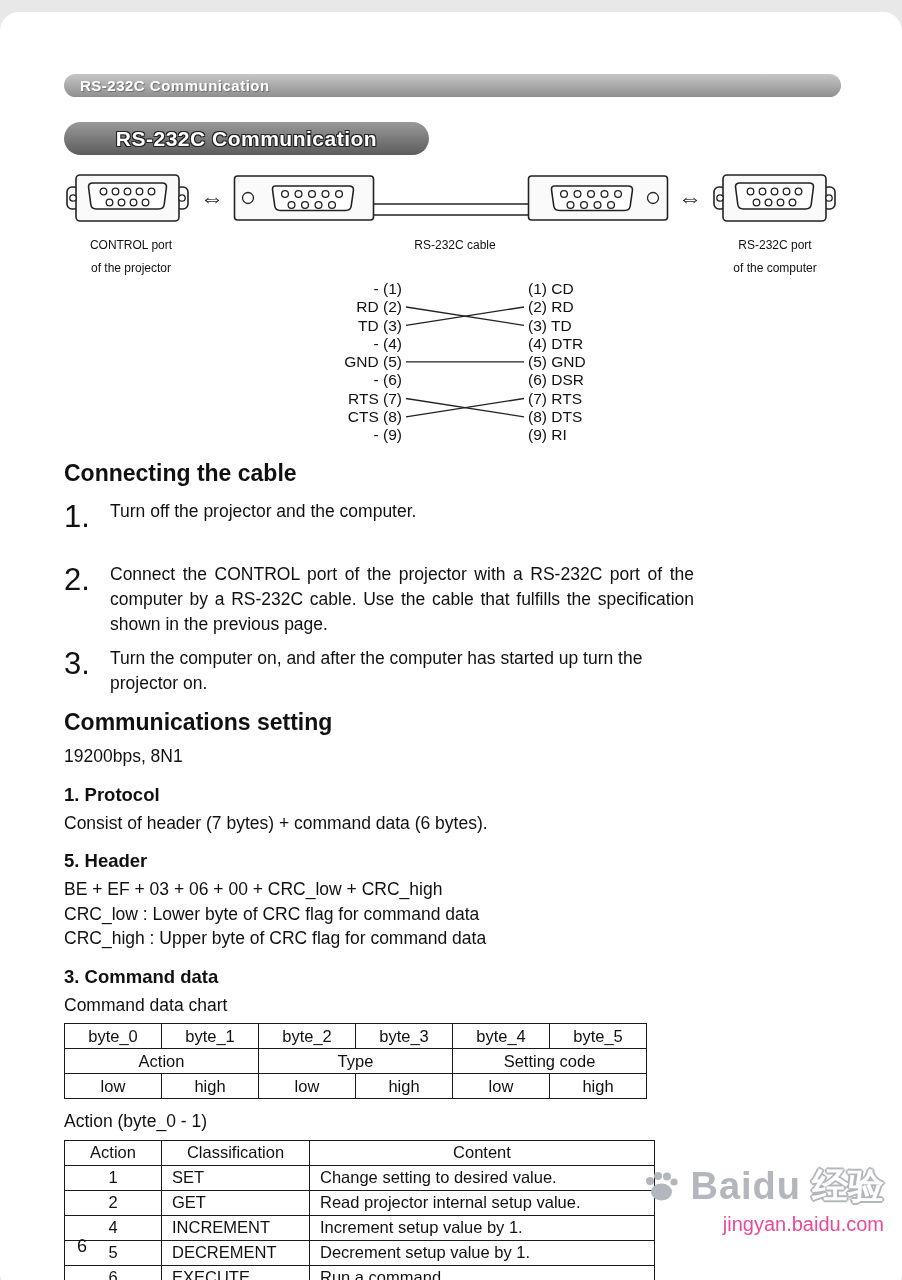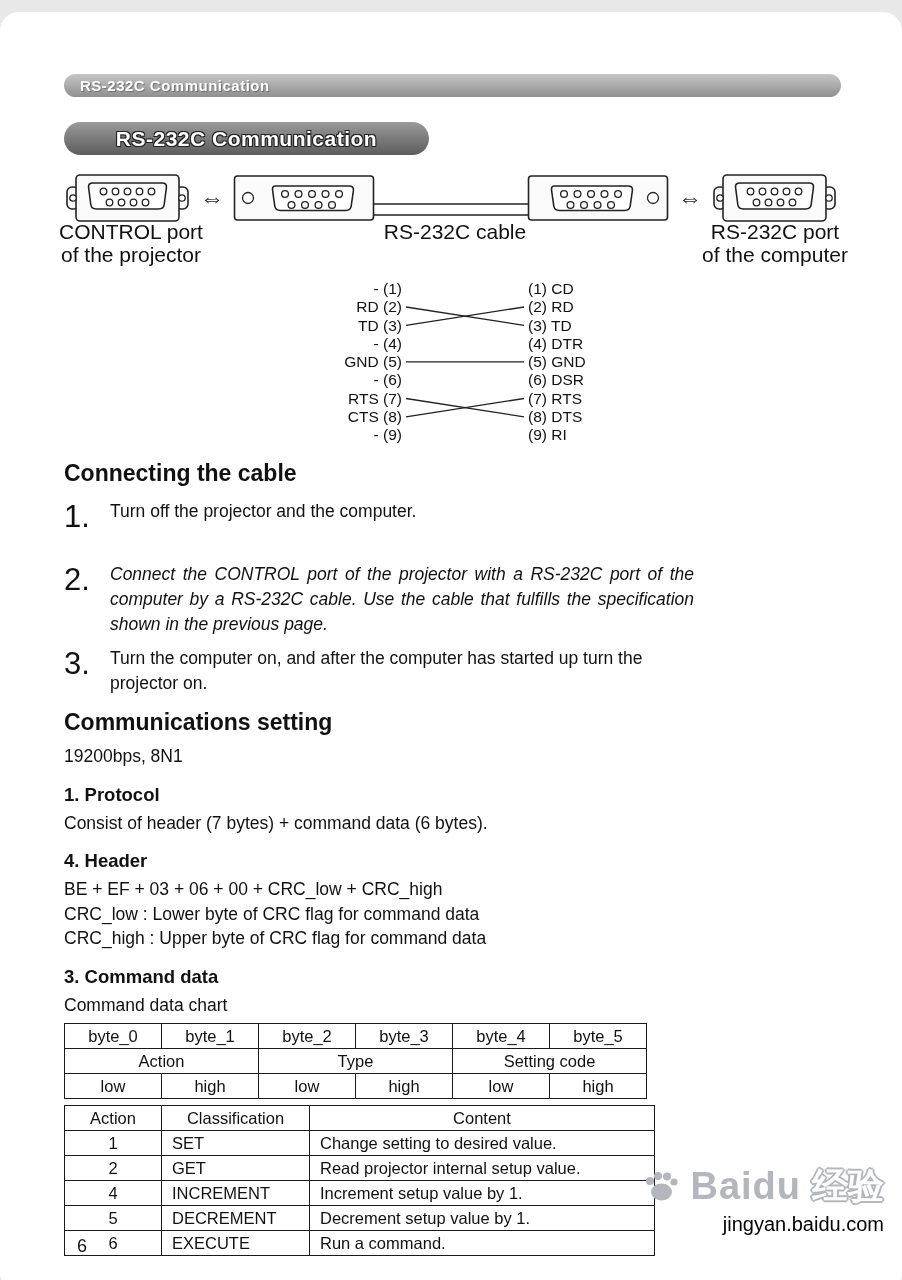--- a/index.html
+++ b/index.html
@@ -30,40 +30,40 @@
   }
 
   
   .connector-row {
     position: absolute; left: 64px; top: 156px; width: 778px; height: 60px;
     display: flex; align-items: center; gap: 9px;
   }
   .arrow-glyph { font-size: 24px; line-height: 1; color: #222; flex: 0 0 auto; }
   .connector-row svg { flex: 0 0 auto; }
 
-  .connector-labels { position: absolute; left: 0; top: 208px; width: 902px; height: 52px;
-    font-size: 21px; line-height: 23px; padding-left: 14px; }
+  .connector-labels { position: absolute; left: 0; top: 222px; width: 902px; height: 52px;
+    font-size: 12px; line-height: 23px; padding-left: 14px; }
   .lbl-left   { position: absolute; left: 51px;  width: 160px; text-align: center; }
   .lbl-center { position: absolute; left: 370px; width: 170px; text-align: center; }
   .lbl-right  { position: absolute; left: 690px; width: 170px; text-align: center; }
 
   
   .wiring-wrap { position: absolute; left: 332px; top: 262px; }
   .wiring-wrap svg text { font: 15.5px "Liberation Sans", sans-serif; fill: #111; }
   .wiring-wrap svg line { stroke: #222; stroke-width: 1.3; }
 
   
   .h2 { position: static; font-size: 23px; font-weight: bold; margin: 0 0 0 64px; }
   .content { position: absolute; left: 0; top: 448px; width: 758px; }
   .steps { margin: 12px 64px 0 64px; }
   .step { overflow: visible; margin-bottom: 9px; }
   .step::after { content: ""; display: block; clear: both; }
   .step-num { float: left; width: 46px; font-size: 31px; line-height: 36px; height: 54px; }
   .step-text { font-size: 17.5px; line-height: 25px; margin: 2px 0 0 0; }
-  .step-text.justify { text-align: justify; font-style: italic; }
+  .step-text.justify { text-align: justify; }
   .h3 { font-size: 18.5px; font-weight: bold; margin: 15px 0 5px 64px; }
   .body-line { font-size: 17.5px; line-height: 24.5px; margin: 0 0 0 64px; }
 
   
   table { border-collapse: collapse; margin: 6px 0 0 64px; }
   td, th { border: 1.8px solid #1a1a1a; font-size: 16.5px; font-weight: normal;
            height: 25px; padding: 0 2px; text-align: center; }
   .byte-table td { width: 97px; }
   .action-table .col-a { width: 97px; }
   .action-table .col-b { width: 148px; }
@@ -73,21 +73,21 @@
   .page-number { position: absolute; left: 77px; top: 1224px; font-size: 18px; }
 
   
   .watermark { position: absolute; right: 18px; top: 1150px; width: 280px;
     text-align: right; color: #b3b7bd; user-select: none; }
   .wm-brandline { display: flex; align-items: center; justify-content: flex-end; gap: 11px; }
   .wm-brand { font-size: 38px; font-weight: bold; letter-spacing: 1px; color: #b3b7bd; }
   .wm-suffix { font-size: 36px; font-weight: bold; color: #fff;
     text-shadow: -2px 0 #b3b7bd, 2px 0 #b3b7bd, 0 -2px #b3b7bd, 0 2px #b3b7bd,
                  -1px -1px #b3b7bd, 1px 1px #b3b7bd, -1px 1px #b3b7bd, 1px -1px #b3b7bd; }
-  .wm-url { font-size: 20px; color: #000000; margin-top: 2px; }
+  .wm-url { font-size: 20px; color: #ec4899; margin-top: 2px; }
 
   svg .outline { stroke: #222; stroke-width: 1.6; fill: #fafafa; }
   svg .dshell  { stroke: #222; stroke-width: 1.6; fill: #fff; }
   svg .hole    { stroke: #222; stroke-width: 1.3; fill: #fff; }
   svg .cable   { stroke: #222; stroke-width: 1.6; }
 </style>
 </head>
 <body>
 
 <div class="page">
@@ -239,21 +239,21 @@
         <p class="step-text">Turn the computer on, and after the computer has started up turn the projector on.</p>
       </div>
     </div>
 
     <div class="h2" style="margin-top:6px;">Communications setting</div>
     <p class="body-line" style="margin-top:8px;">19200bps, 8N1</p>
 
     <div class="h3">1. Protocol</div>
     <p class="body-line">Consist of header (7 bytes) + command data (6 bytes).</p>
 
-    <div class="h3">4. Header</div>
+    <div class="h3">5. Header</div>
     <p class="body-line">BE + EF + 03 + 06 + 00 + CRC_low + CRC_high</p>
     <p class="body-line">CRC_low : Lower byte of CRC flag for command data</p>
     <p class="body-line">CRC_high : Upper byte of CRC flag for command data</p>
 
     <div class="h3">3. Command data</div>
     <p class="body-line">Command data chart</p>
 
     <table class="byte-table">
       <tbody>
           <tr>
@@ -273,20 +273,21 @@
         <td>low</td>
         <td>high</td>
         <td>low</td>
         <td>high</td>
         <td>low</td>
         <td>high</td>
       </tr>
     </tbody>
       </table>
 
+    <p class="body-line" style="margin-top:10px;">Action (byte_0 - 1)</p>
 
     <table class="action-table">
       <tbody>
           <tr>
         <th class="col-a">Action</th>
         <th class="col-b">Classification</th>
         <th class="col-c">Content</th>
       </tr>
       <tr>
         <td>1</td>

